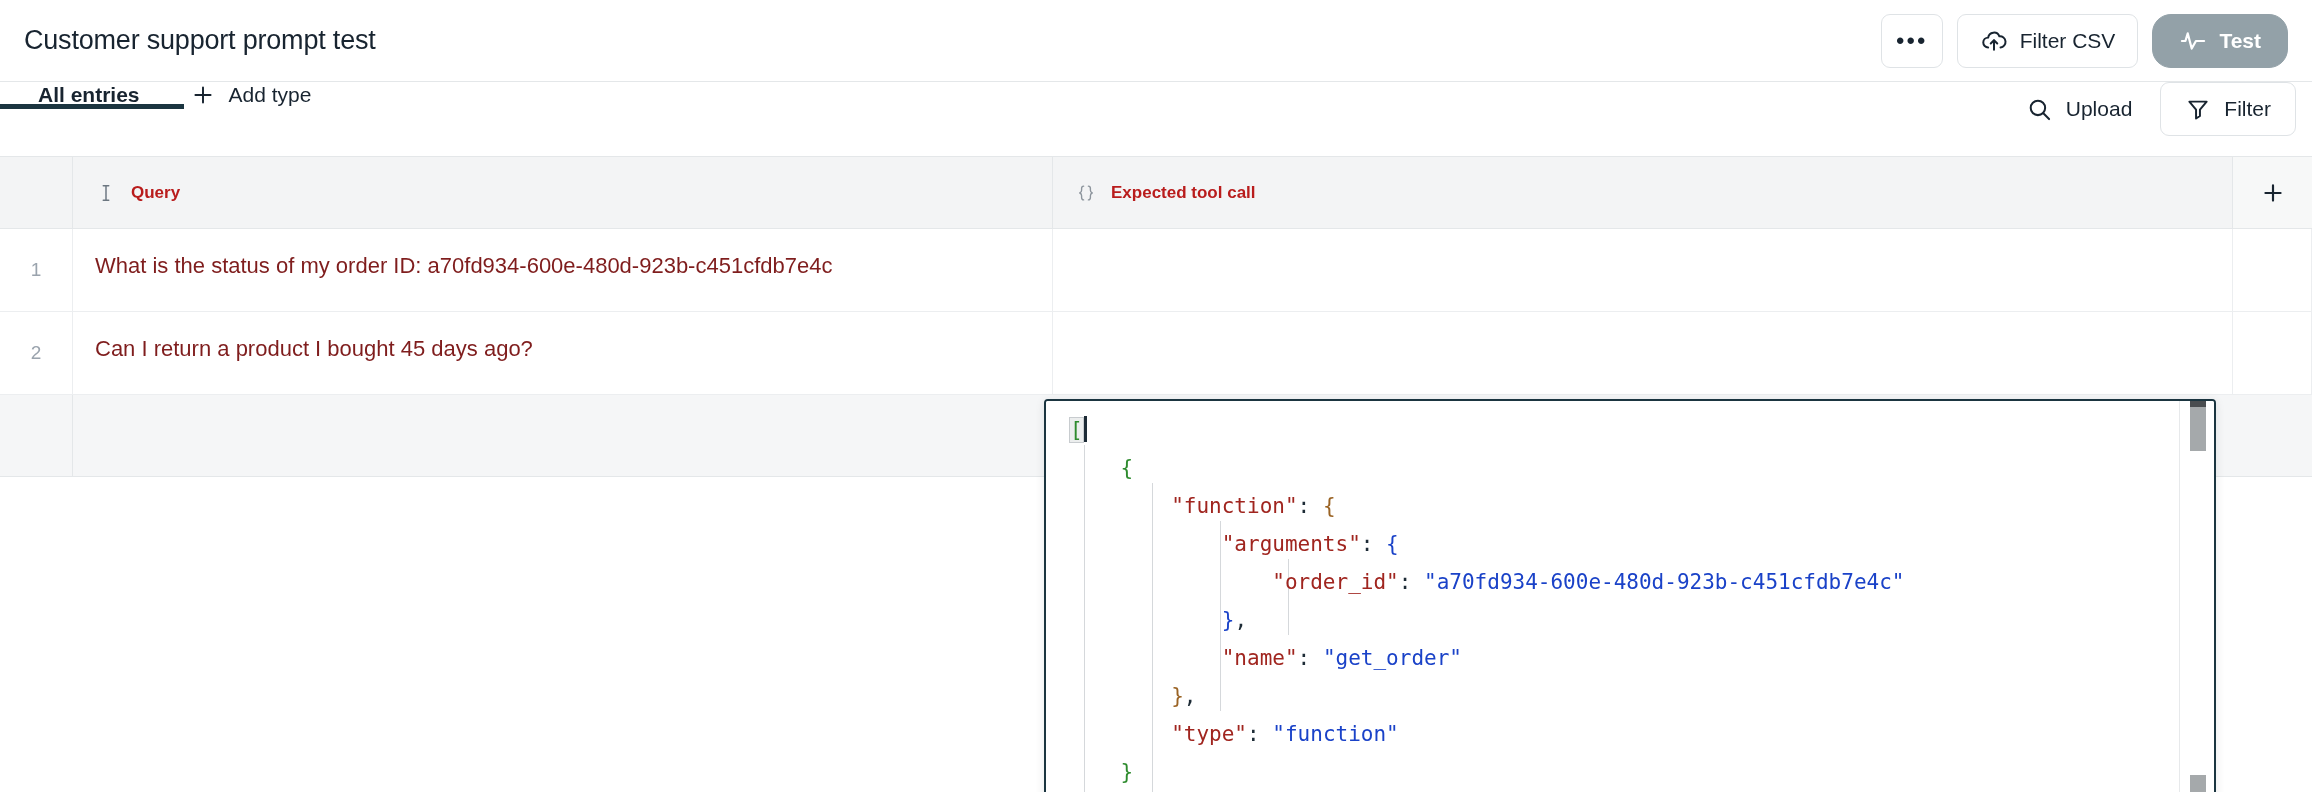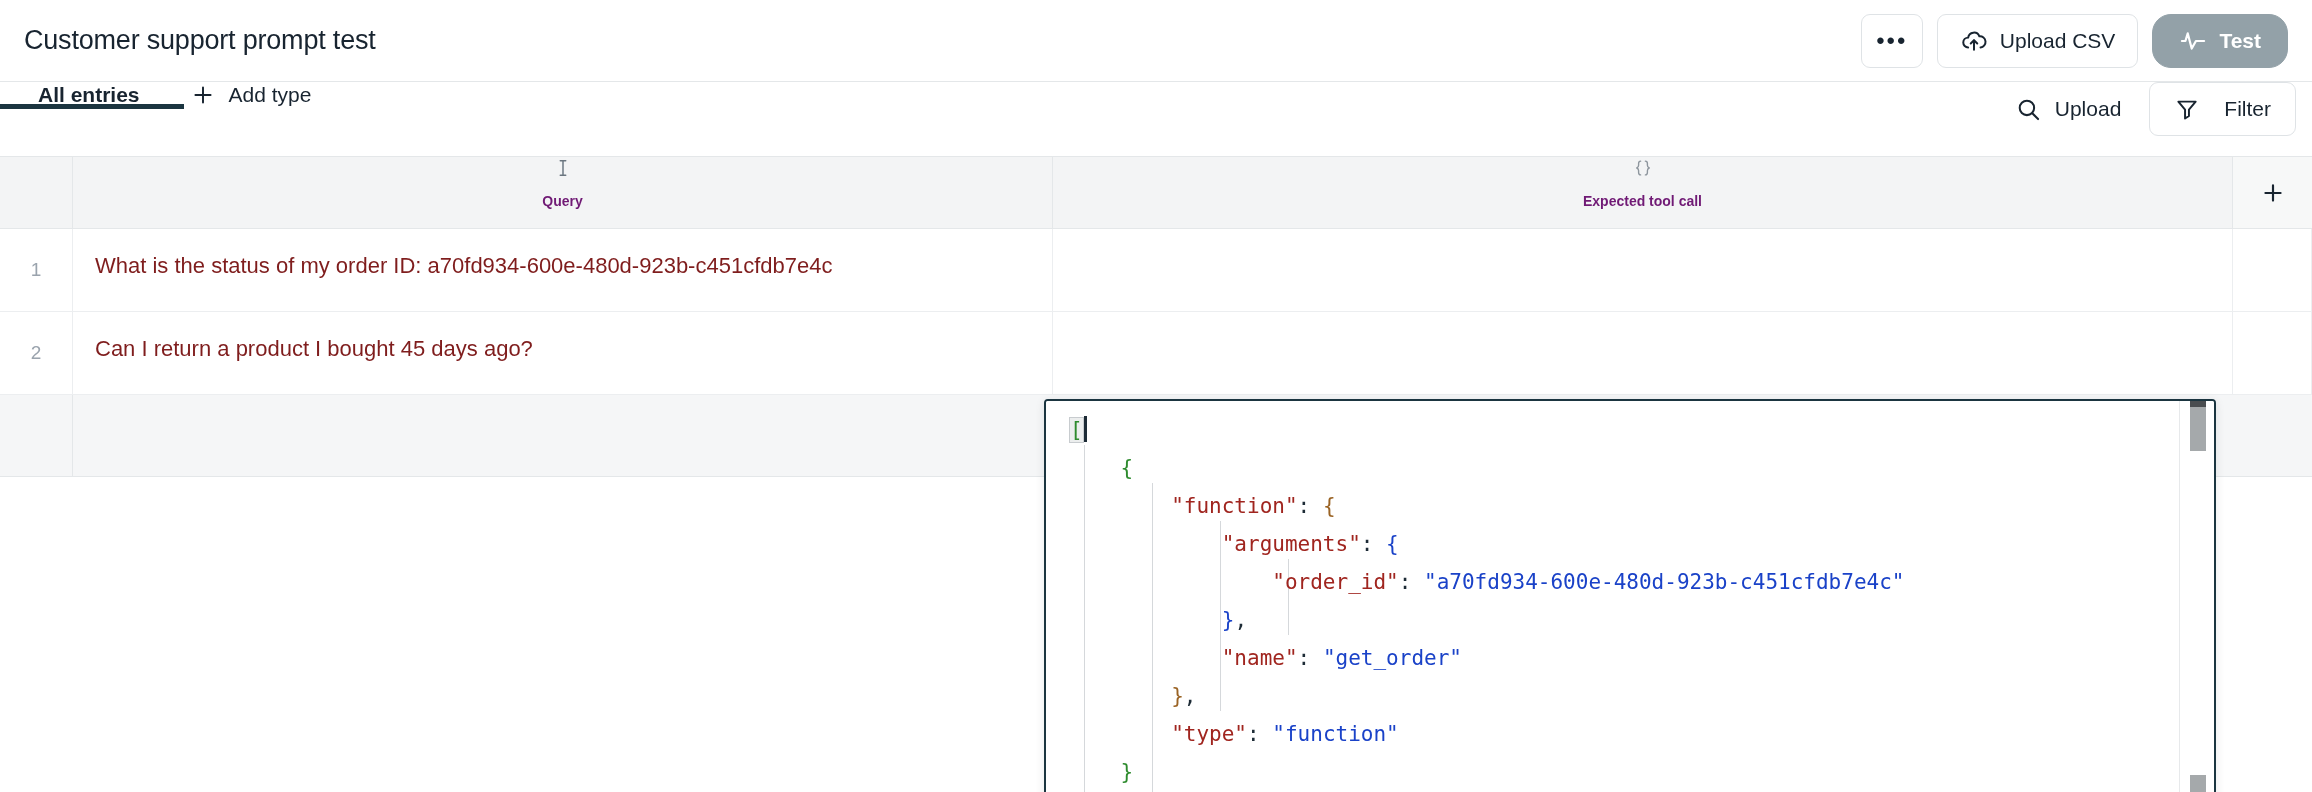--- a/index.html
+++ b/index.html
@@ -98,43 +98,42 @@
     align-items: center;
     gap: 18px;
   }
   .linkbtn {
     display: inline-flex; align-items: center; gap: 13px;
     font-size: 21px; color: #182430; cursor: pointer;
     background: none; border: none; padding: 0 10px;
     font-family: "Liberation Sans", sans-serif;
   }
   .filter-btn {
-    display: inline-flex; align-items: center; gap: 24px;
+    display: inline-flex; align-items: center; gap: 13px;
     height: 54px; padding: 0 24px;
     border: 1px solid #dfe3e6; border-radius: 9px;
     background: #fff; font-size: 21px; color: #182430;
     cursor: pointer; font-family: "Liberation Sans", sans-serif;
   }
 
   
   .sheet { position: relative; width: 2312px; height: 635px; background:#fff; }
   .grid-head {
     display: flex;
     height: 72px;
     background: #f3f4f5;
     border-bottom: 1px solid #e4e7e9;
   }
   .gutter-head { width: 73px; border-right: 1px solid #e4e7e9; flex: 0 0 73px; }
   .col-head {
     display: flex; align-items: center; gap: 14px;
     padding: 0 22px;
     border-right: 1px solid #e4e7e9;
-    font-size: 14px; font-weight: bold; color: #701a75;
-    cursor: pointer;
-    flex-direction: column;
+    font-size: 17px; font-weight: bold; color: #b91c1c;
+    cursor: pointer;
   }
   .col-query { width: 980px; flex: 0 0 980px; }
   .col-tool  { width: 1180px; flex: 0 0 1180px; text-align: right; }
   .col-add {
     flex: 1 1 auto;
     display: flex; align-items: center; justify-content: center;
     background: #f7f8f8;
     cursor: pointer;
     font-size: 26px; color: #182430;
   }
@@ -260,21 +259,21 @@
       <span>•••</span>
     </button>
     <button class="btn">
       <span>
         <svg width="28" height="28" viewBox="0 0 24 24" fill="none" stroke="#182430" stroke-width="1.7" stroke-linecap="round" stroke-linejoin="round">
           <path d="M7 17.5A4.2 4.2 0 0 1 7 9.1a5 5 0 0 1 9.6-1.1A3.8 3.8 0 0 1 17.6 17.5"></path>
           <path d="M12 19.5V11.5"></path>
             <path d="M9.2 14.2 12 11.4l2.8 2.8"></path>
         </svg>
       </span>
-      <span>Upload CSV</span>
+      <span>Filter CSV</span>
     </button>
     <button class="btn btn-test">
       <span>
         <svg width="28" height="28" viewBox="0 0 24 24" fill="none" stroke="#ffffff" stroke-width="1.9" stroke-linecap="round" stroke-linejoin="round">
           <path d="M2.5 12h3l2-6.5 3.4 13L14.5 12h7"></path>
         </svg>
       </span>
       <span>Test</span>
     </button>
   </div>

